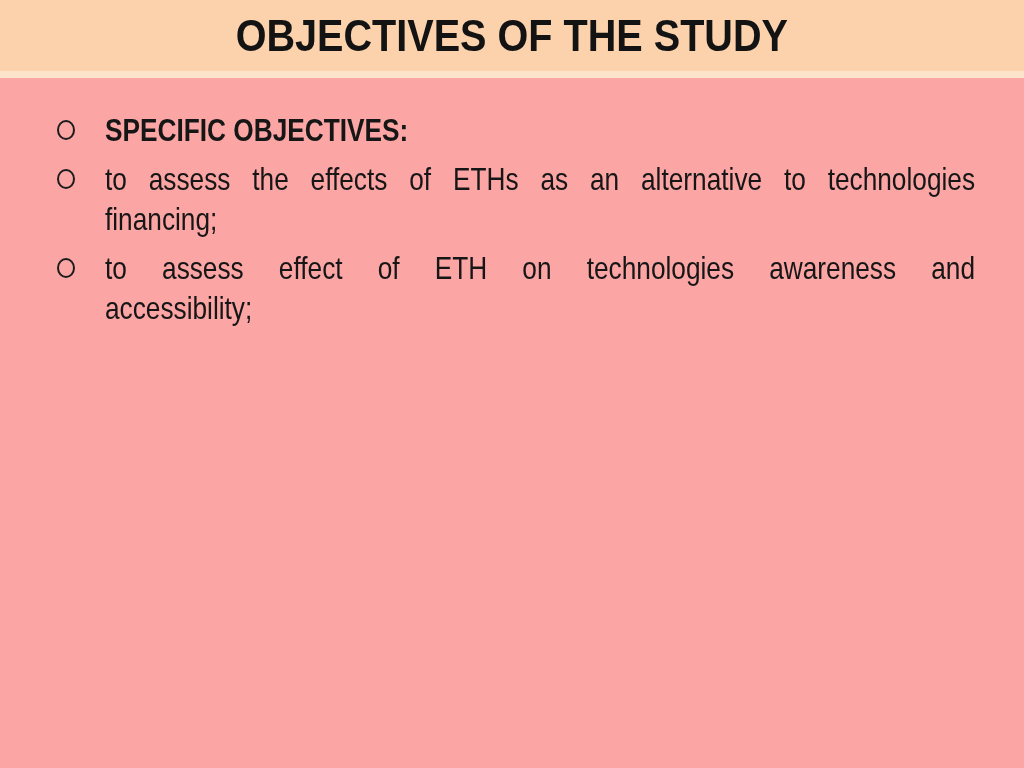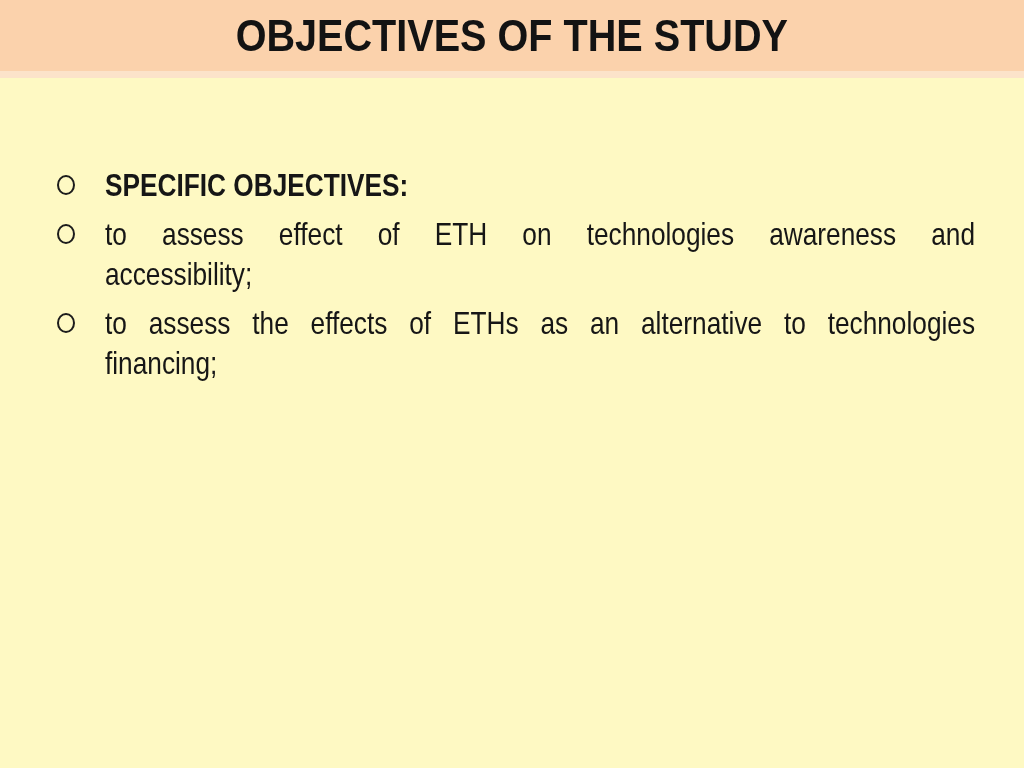--- a/index.html
+++ b/index.html
@@ -1,20 +1,20 @@
 <!DOCTYPE html>
 <html><head>
 <meta charset="utf-8">
 <style>
   html, body { margin: 0; padding: 0; background: #ffffff; }
   .slide {
     position: relative;
     width: 1024px;
     height: 768px;
-    background: #fef9c3;
+    background: #fca5a5;
     overflow: hidden;
     font-family: "Liberation Sans", sans-serif;
     color: #161616;
   }
   .banner {
     position: absolute;
     top: 0; left: 0; right: 0;
     height: 71px;
     background: #FBD2AC;
     display: flex;
@@ -39,21 +39,21 @@
   .content {
     position: absolute;
     top: 110px;
     left: 57px;
     width: 918px;
   }
   .para {
     display: flex;
     margin: 0 0 9px 0;
   }
-  .para.gap { margin-top: 55px; }
+  .para.gap { }
   .marker {
     flex: none;
     width: 48px;
     padding-top: 10px;
   }
   .circle {
     display: block;
     width: 14px;
     height: 16px;
     border: 2px solid #1c1c1c;
@@ -99,30 +99,30 @@
             <div class="line"><span class="bold">SPECIFIC OBJECTIVES:</span></div>
           </div>
         </div>
       </div>
       <div class="para">
         <div class="marker">
           <span class="circle"></span>
         </div>
         <div class="textcol">
           <div class="lines">
-            <div class="line just"><span>to assess effect of ETH on technologies awareness and</span></div>
-            <div class="line"><span>accessibility;</span></div>
+            <div class="line just"><span>to assess the effects of ETHs as an alternative to technologies</span></div>
+            <div class="line"><span>financing;</span></div>
           </div>
         </div>
       </div>
       <div class="para">
         <div class="marker">
           <span class="circle"></span>
         </div>
         <div class="textcol">
           <div class="lines">
-            <div class="line just"><span>to assess the effects of ETHs as an alternative to technologies</span></div>
-            <div class="line"><span>financing;</span></div>
+            <div class="line just"><span>to assess effect of ETH on technologies awareness and</span></div>
+            <div class="line"><span>accessibility;</span></div>
           </div>
         </div>
       </div>
     </div>
 </div>
 
 </body></html>

